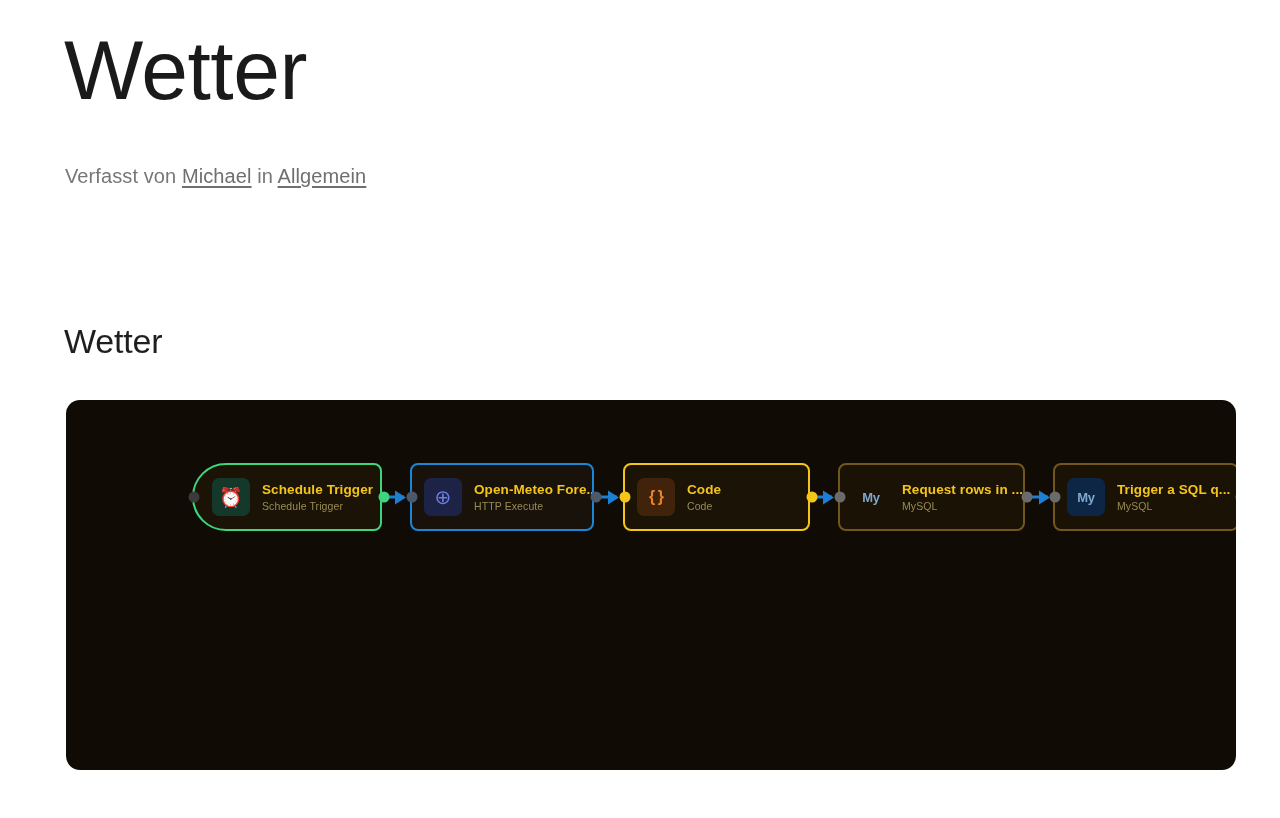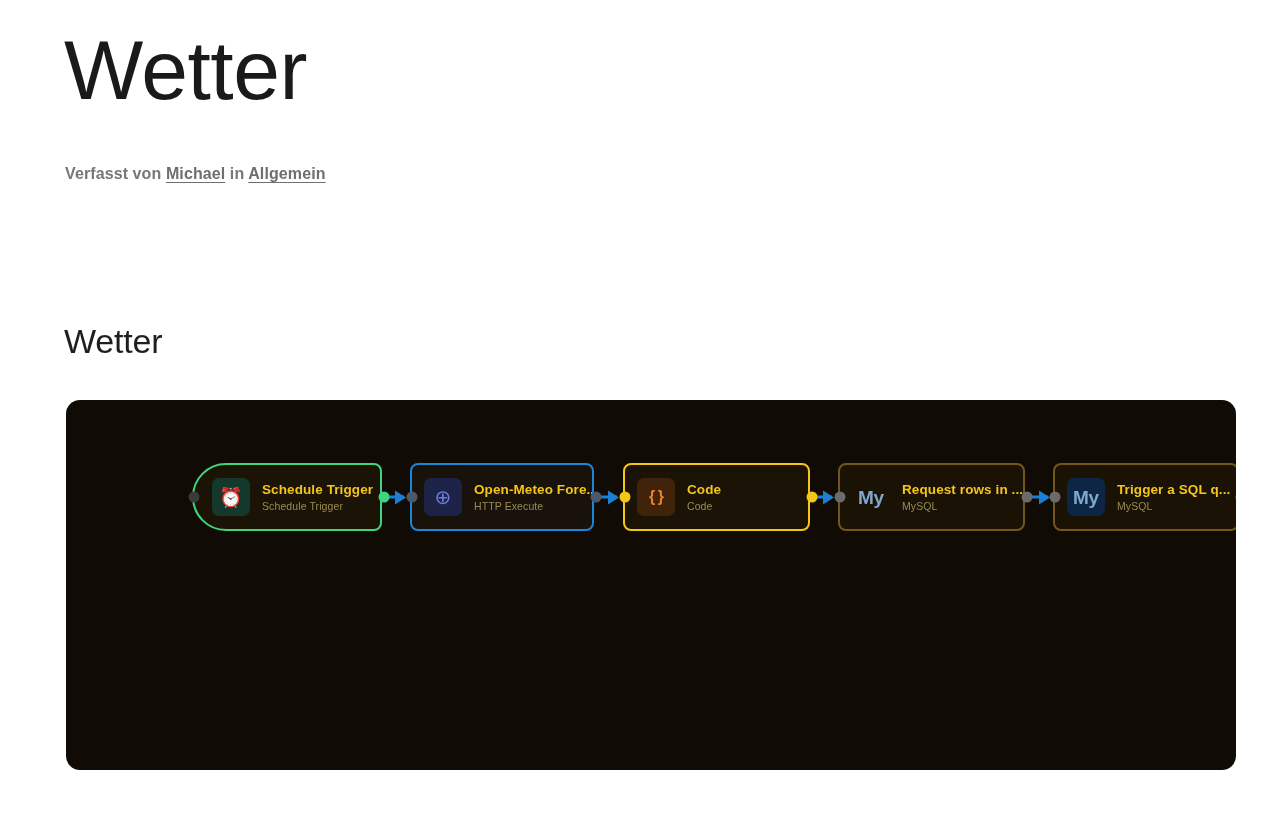--- a/index.html
+++ b/index.html
@@ -33,22 +33,22 @@
     letter-spacing: -0.5px;
     color: #1a1a1a;
     margin: 0;
     white-space: nowrap;
   }
 
   .byline {
     position: absolute;
     left: 65px;
     top: 165px;
-    font-size: 16px;
-    font-weight: 700;
+    font-size: 20px;
+    font-weight: 400;
     color: #777777;
     letter-spacing: 0.1px;
     white-space: nowrap;
   }
   .byline a {
     color: #6f6f6f;
     text-decoration: underline;
     text-underline-offset: 3px;
   }
 
@@ -158,21 +158,21 @@
     top: 50%;
     transform: translateY(-50%);
     width: 0;
     height: 0;
     border-left: 11px solid #1d7fd4;
     border-top: 7px solid transparent;
     border-bottom: 7px solid transparent;
   }
 
   .mysql-badge {
-    font-size: 19px;
+    font-size: 13px;
     font-weight: 700;
     color: #7fa8cc;
     letter-spacing: -0.3px;
   }
   .code-badge {
     font-size: 16px;
     font-weight: 700;
     color: #e8852a;
     letter-spacing: -1px;
   }

